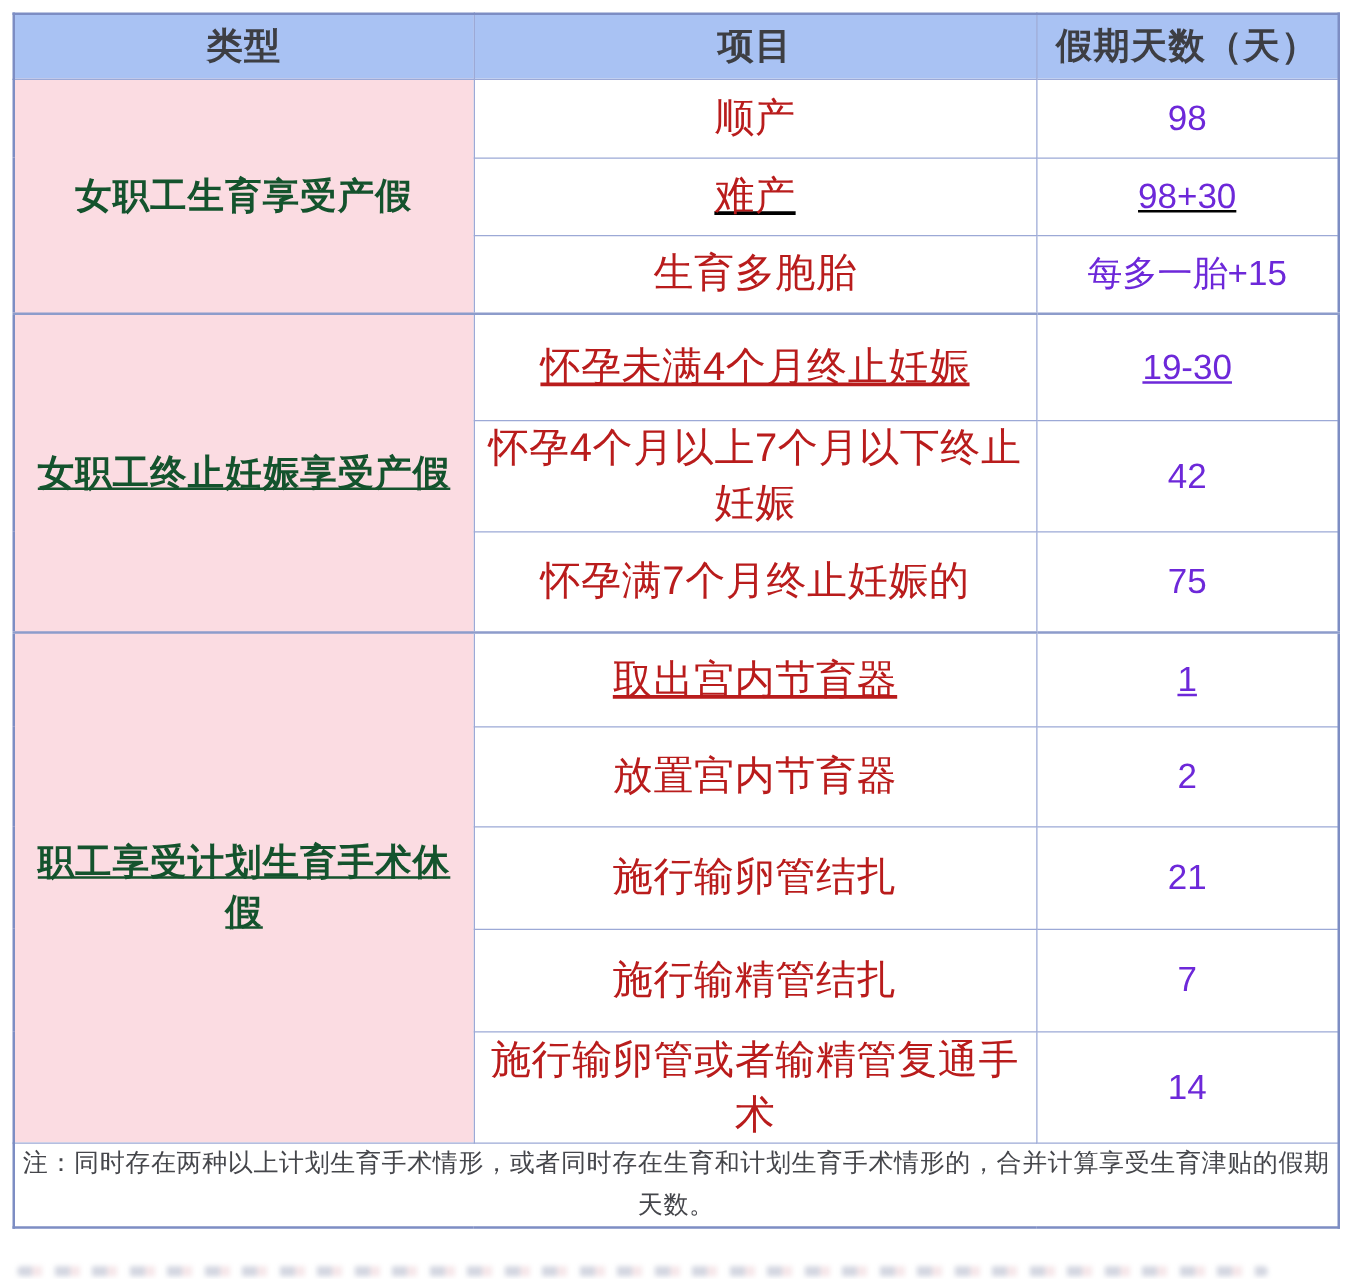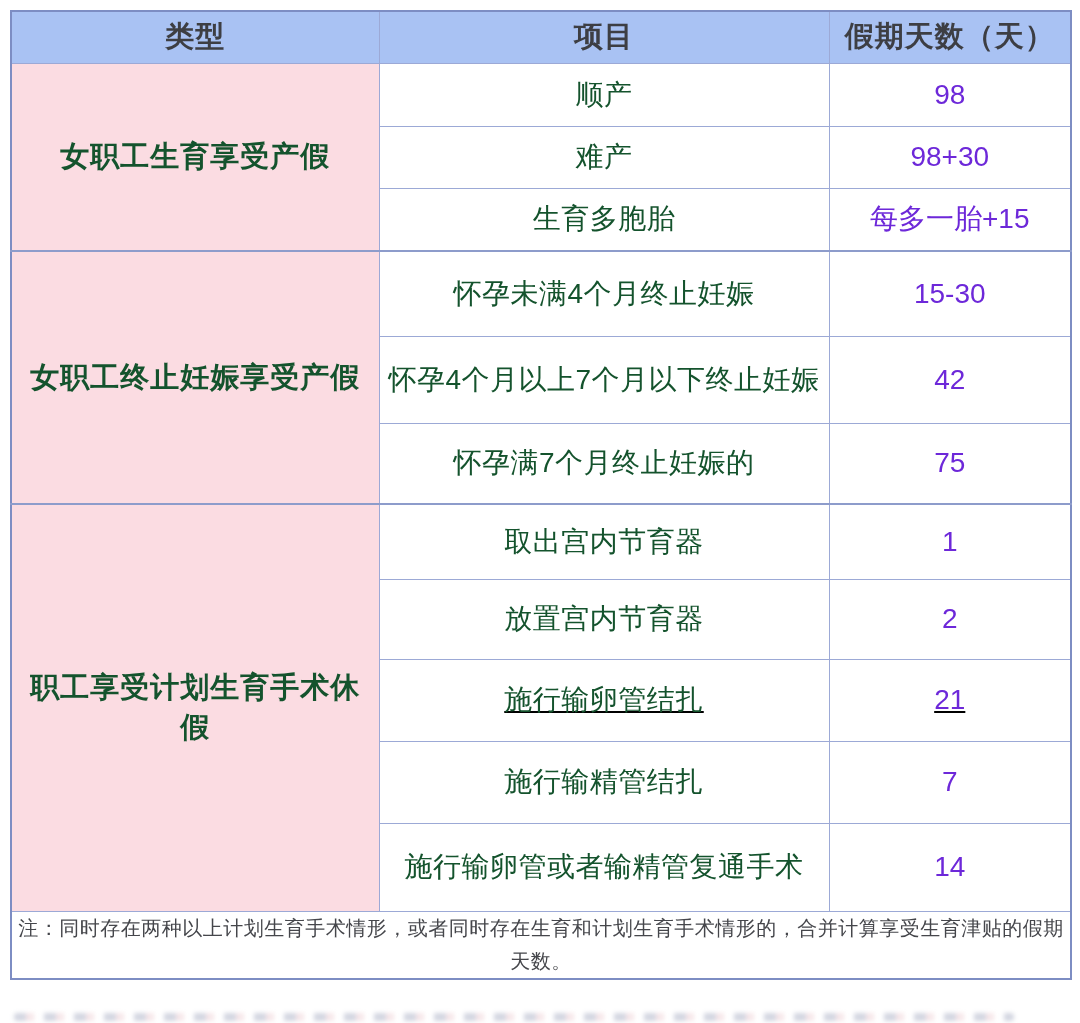--- a/index.html
+++ b/index.html
@@ -49,31 +49,32 @@
   }
   td.category {
     background: #fbdce2;
     color: #14532d;
     font-size: 29px;
     font-weight: 700;
     letter-spacing: 1px;
   }
   td.item {
     background: #ffffff;
-    color: #14532d;
-    font-size: 28px;
+    color: #b91c1c;
+    font-size: 32px;
     letter-spacing: 0.5px;
   }
   td.days {
     background: #ffffff;
     color: #6d28d9;
     font-size: 28px;
   }
   tr.group-start td {
     border-top: 2px solid #8d9ccb;
+    text-decoration: underline;
   }
   td.note-cell {
     background: #ffffff;
     color: #45464b;
     font-size: 20px;
     text-align: left;
     padding: 16px 20px 18px 20px;
     line-height: 1.65;
     letter-spacing: 0.5px;
     border-top: 2px solid #8d9ccb;
@@ -109,53 +110,53 @@
         <th class="hdr">假期天数（天）</th>
       </tr>
     </thead>
     <tbody>
 
       <tr style="height:63px;">
         <td class="category" rowspan="3">女职工生育享受产假</td>
         <td class="item">顺产</td>
         <td class="days">98</td>
       </tr>
-      <tr style="height:62px;">
+      <tr style="height:62px;text-decoration:underline;">
         <td class="item">难产</td>
         <td class="days">98+30</td>
       </tr>
       <tr style="height:63px;">
         <td class="item">生育多胞胎</td>
         <td class="days">每多一胎+15</td>
       </tr>
 
       <tr class="group-start" style="height:85px;">
         <td class="category" rowspan="3">女职工终止妊娠享受产假</td>
         <td class="item">怀孕未满4个月终止妊娠</td>
-        <td class="days">15-30</td>
+        <td class="days">19-30</td>
       </tr>
       <tr style="height:87px;">
         <td class="item">怀孕4个月以上7个月以下终止妊娠</td>
         <td class="days">42</td>
       </tr>
       <tr style="height:81px;">
         <td class="item">怀孕满7个月终止妊娠的</td>
         <td class="days">75</td>
       </tr>
 
       <tr class="group-start" style="height:75px;">
         <td class="category" rowspan="5">职工享受计划生育手术休假</td>
         <td class="item">取出宫内节育器</td>
         <td class="days">1</td>
       </tr>
       <tr style="height:80px;">
         <td class="item">放置宫内节育器</td>
         <td class="days">2</td>
       </tr>
-      <tr style="height:82px;text-decoration:underline;">
+      <tr style="height:82px;">
         <td class="item">施行输卵管结扎</td>
         <td class="days">21</td>
       </tr>
       <tr style="height:82px;">
         <td class="item">施行输精管结扎</td>
         <td class="days">7</td>
       </tr>
       <tr style="height:88px;padding-left:26px;">
         <td class="item">施行输卵管或者输精管复通手术</td>
         <td class="days">14</td>

